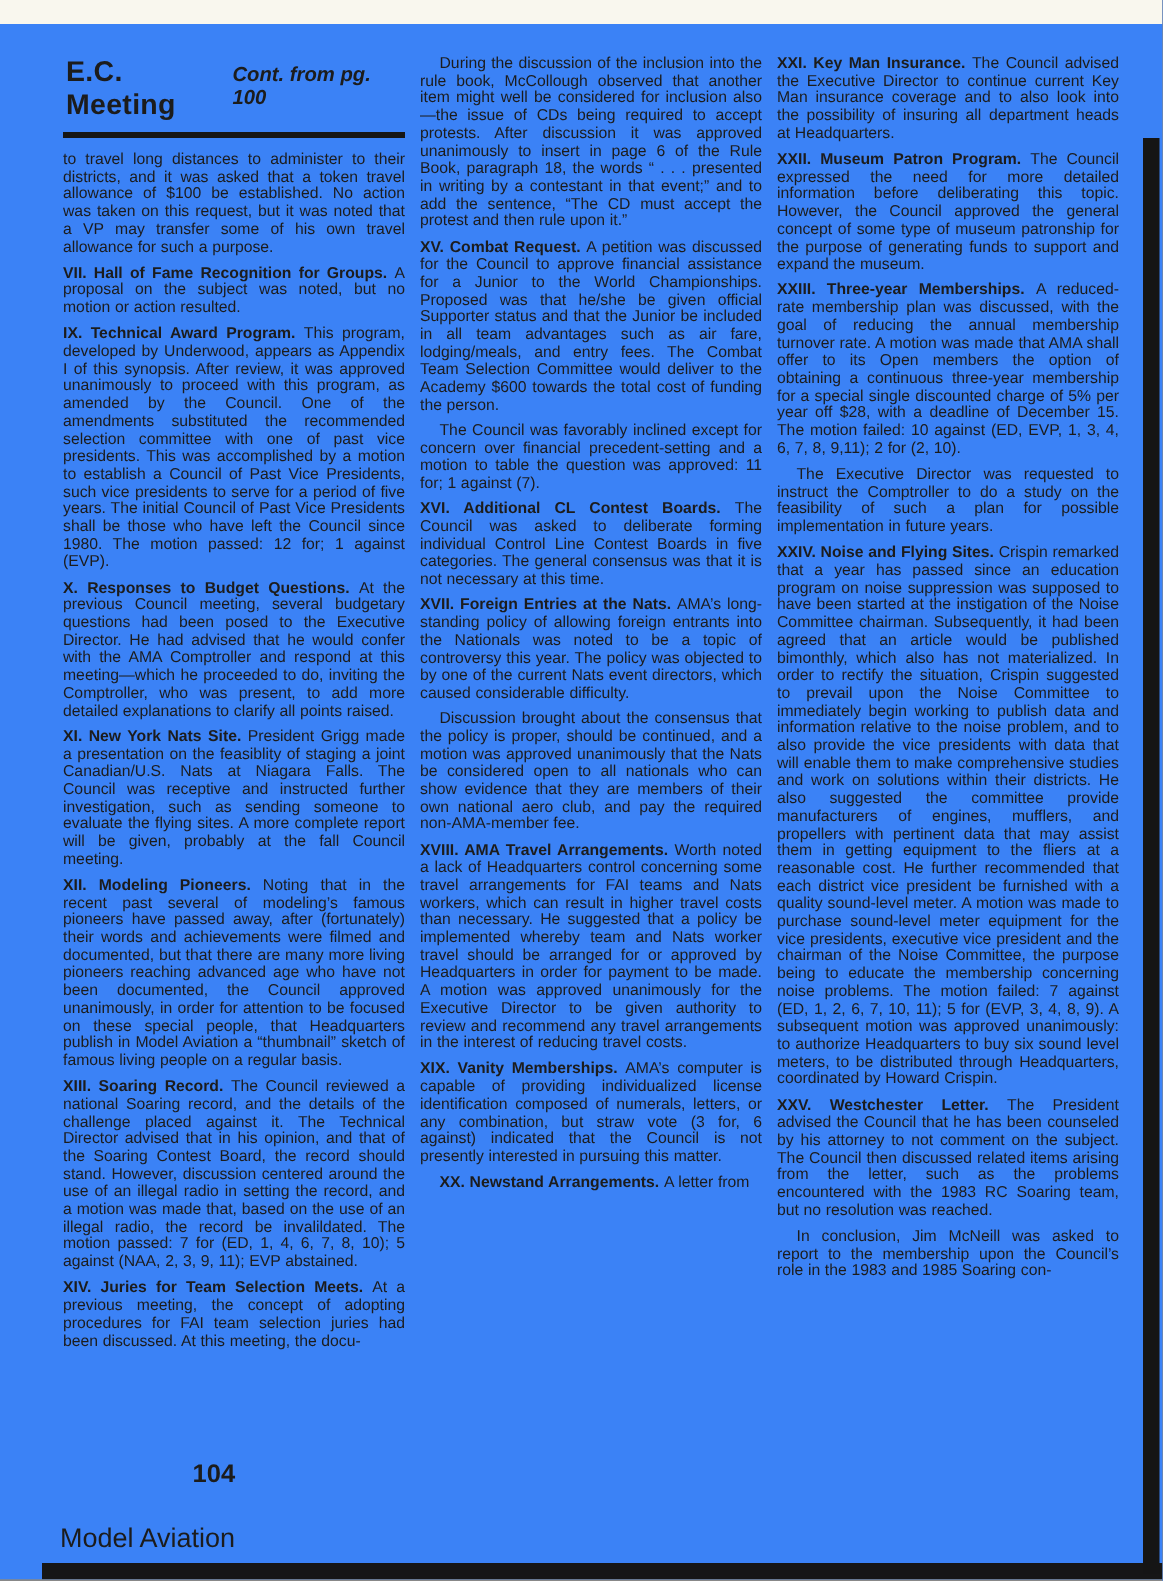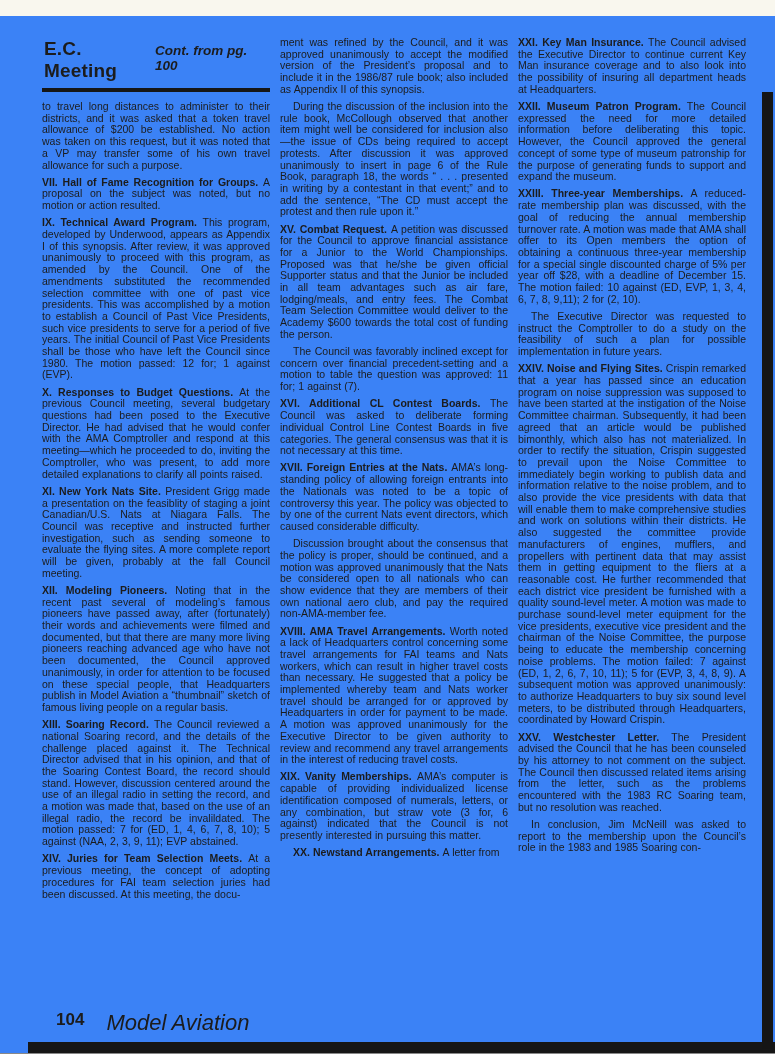--- a/index.html
+++ b/index.html
@@ -20,54 +20,53 @@
   }
   .article-title { font-size:19px; font-weight:bold; letter-spacing:0.2px; }
   .article-cont { font-size:13.5px; font-weight:bold; font-style:italic; }
   .para {
     margin:0 0 5.5px 0; font-size:10.5px; line-height:11.7px;
     text-align:justify; word-spacing:0.2px;
   }
   .para.indent { text-indent:13px; }
   .para b { font-weight:bold; }
   .footer {
-    position:absolute; left:56px; bottom:17px;
-    display:flex; align-items:flex-start; gap:22px;
+    position:absolute; left:40px; bottom:17px;
+    display:flex; align-items:flex-end; gap:22px;flex-direction:column;
   }
   .page-num { font-size:17px; font-weight:bold; }
-  .mag-name { font-size:22px;font-style:italic; }
+  .mag-name { font-size:18px; }
   .bottom-bar { position:absolute; left:28px; right:0; bottom:0; height:11px; background:#161616; }
   .right-bar { position:absolute; right:2px; top:92px; bottom:4px; width:11px; background:#151515; }
 </style>
 </head>
 <body>
 
 <div class="page">
   <div class="top-strip"></div>
 
   <div class="content">
     <div class="col">
       <div class="article-header">
         <span class="article-title">E.C. Meeting</span>
         <span class="article-cont">Cont. from pg. 100</span>
       </div>
       <div class="col-body">
-          <p class="para">to travel long distances to administer to their districts, and it was asked that a token travel allowance of $200 be established. No action was taken on this request, but it was noted that a VP may transfer some of his own travel allowance for such a purpose.</p>
+          <p class="para">to travel long distances to administer to their districts, and it was asked that a token travel allowance of $100 be established. No action was taken on this request, but it was noted that a VP may transfer some of his own travel allowance for such a purpose.</p>
           <p class="para"><b>VII. Hall of Fame Recognition for Groups. </b>A proposal on the subject was noted, but no motion or action resulted.</p>
           <p class="para"><b>IX. Technical Award Program. </b>This program, developed by Underwood, appears as Appendix I of this synopsis. After review, it was approved unanimously to proceed with this program, as amended by the Council. One of the amendments substituted the recommended selection committee with one of past vice presidents. This was accomplished by a motion to establish a Council of Past Vice Presidents, such vice presidents to serve for a period of five years. The initial Council of Past Vice Presidents shall be those who have left the Council since 1980. The motion passed: 12 for; 1 against (EVP).</p>
           <p class="para"><b>X. Responses to Budget Questions. </b>At the previous Council meeting, several budgetary questions had been posed to the Executive Director. He had advised that he would confer with the AMA Comptroller and respond at this meeting—which he proceeded to do, inviting the Comptroller, who was present, to add more detailed explanations to clarify all points raised.</p>
           <p class="para"><b>XI. New York Nats Site. </b>President Grigg made a presentation on the feasiblity of staging a joint Canadian/U.S. Nats at Niagara Falls. The Council was receptive and instructed further investigation, such as sending someone to evaluate the flying sites. A more complete report will be given, probably at the fall Council meeting.</p>
           <p class="para"><b>XII. Modeling Pioneers. </b>Noting that in the recent past several of modeling’s famous pioneers have passed away, after (fortunately) their words and achievements were filmed and documented, but that there are many more living pioneers reaching advanced age who have not been documented, the Council approved unanimously, in order for attention to be focused on these special people, that Headquarters publish in Model Aviation a “thumbnail” sketch of famous living people on a regular basis.</p>
           <p class="para"><b>XIII. Soaring Record. </b>The Council reviewed a national Soaring record, and the details of the challenge placed against it. The Technical Director advised that in his opinion, and that of the Soaring Contest Board, the record should stand. However, discussion centered around the use of an illegal radio in setting the record, and a motion was made that, based on the use of an illegal radio, the record be invalildated. The motion passed: 7 for (ED, 1, 4, 6, 7, 8, 10); 5 against (NAA, 2, 3, 9, 11); EVP abstained.</p>
           <p class="para"><b>XIV. Juries for Team Selection Meets. </b>At a previous meeting, the concept of adopting procedures for FAI team selection juries had been discussed. At this meeting, the docu-</p>
         </div>
     </div>
     <div class="col">
       <div class="col-body">
-          <p class="para">ment was refined by the Council, and it was approved unanimously to accept the modified version of the President’s proposal and to include it in the 1986/87 rule book; also included as Appendix II of this synopsis.</p>
           <p class="para indent">During the discussion of the inclusion into the rule book, McCollough observed that another item might well be considered for inclusion also—the issue of CDs being required to accept protests. After discussion it was approved unanimously to insert in page 6 of the Rule Book, paragraph 18, the words “ . . . presented in writing by a contestant in that event;” and to add the sentence, “The CD must accept the protest and then rule upon it.”</p>
           <p class="para"><b>XV. Combat Request. </b>A petition was discussed for the Council to approve financial assistance for a Junior to the World Championships. Proposed was that he/she be given official Supporter status and that the Junior be included in all team advantages such as air fare, lodging/meals, and entry fees. The Combat Team Selection Committee would deliver to the Academy $600 towards the total cost of funding the person.</p>
           <p class="para indent">The Council was favorably inclined except for concern over financial precedent-setting and a motion to table the question was approved: 11 for; 1 against (7).</p>
           <p class="para"><b>XVI. Additional CL Contest Boards. </b>The Council was asked to deliberate forming individual Control Line Contest Boards in five categories. The general consensus was that it is not necessary at this time.</p>
           <p class="para"><b>XVII. Foreign Entries at the Nats. </b>AMA’s long-standing policy of allowing foreign entrants into the Nationals was noted to be a topic of controversy this year. The policy was objected to by one of the current Nats event directors, which caused considerable difficulty.</p>
           <p class="para indent">Discussion brought about the consensus that the policy is proper, should be continued, and a motion was approved unanimously that the Nats be considered open to all nationals who can show evidence that they are members of their own national aero club, and pay the required non-AMA-member fee.</p>
           <p class="para"><b>XVIII. AMA Travel Arrangements. </b>Worth noted a lack of Headquarters control concerning some travel arrangements for FAI teams and Nats workers, which can result in higher travel costs than necessary. He suggested that a policy be implemented whereby team and Nats worker travel should be arranged for or approved by Headquarters in order for payment to be made. A motion was approved unanimously for the Executive Director to be given authority to review and recommend any travel arrangements in the interest of reducing travel costs.</p>
           <p class="para"><b>XIX. Vanity Memberships. </b>AMA’s computer is capable of providing individualized license identification composed of numerals, letters, or any combination, but straw vote (3 for, 6 against) indicated that the Council is not presently interested in pursuing this matter.</p>
           <p class="para indent"><b>XX. Newstand Arrangements. </b>A letter from</p>
         </div>

